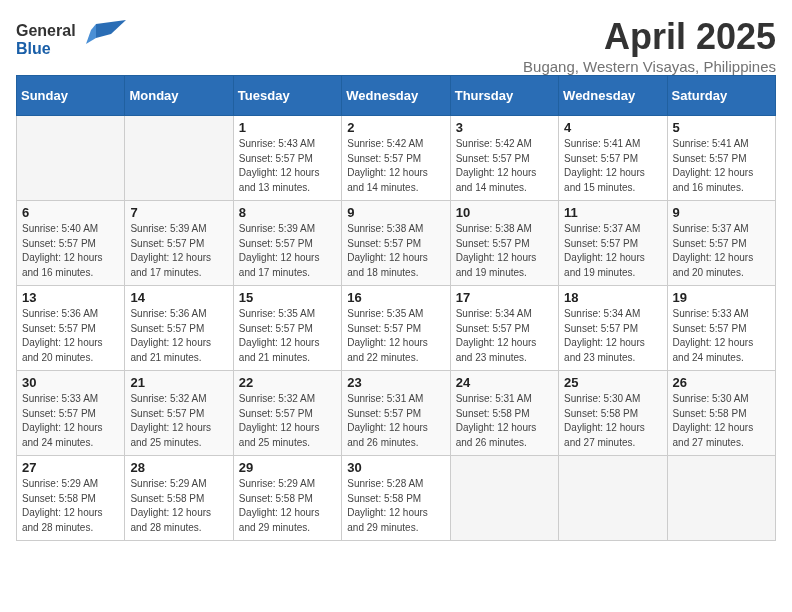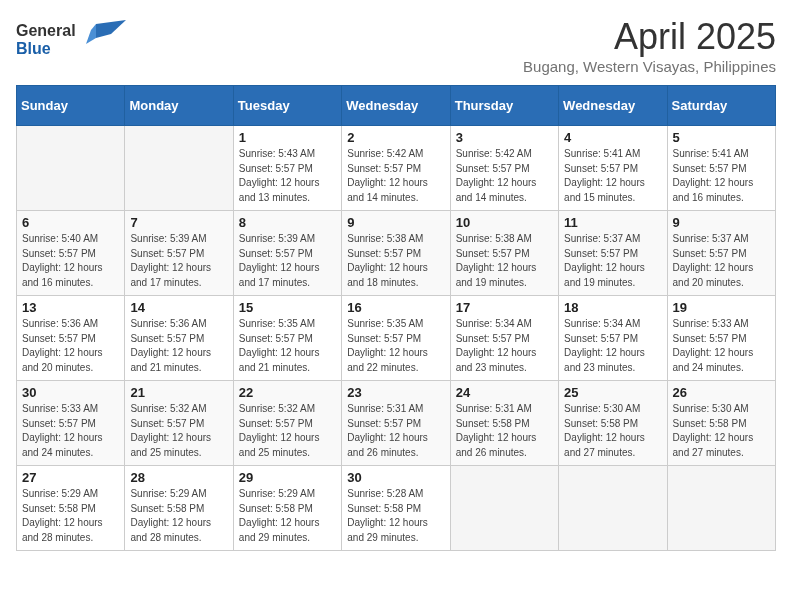--- a/index.html
+++ b/index.html
@@ -7,32 +7,31 @@
       font-family: Arial, sans-serif;
       background: #fff;
       width: 792px;
       min-height: 612px;
       padding: 16px;
     }
     .header-area {
       display: flex;
       align-items: flex-start;
       justify-content: space-between;
-      margin-bottom: 10px;
     }
     .logo-area {
       display: flex;
       align-items: center;
     }
     .title-area {
       text-align: right;
     }
     .month-title {
       font-size: 36px;
-      font-weight: normal;
+      font-weight: bold;
       color: #333;
     }
     .subtitle {
       font-size: 15px;
       color: #737373;
     }
     .calendar {
       width: 100%;
       border-collapse: collapse;
       border: 1px solid #ccc;

